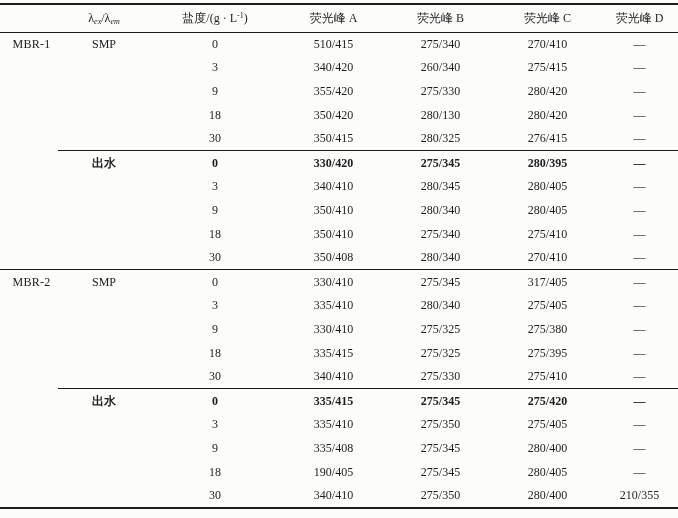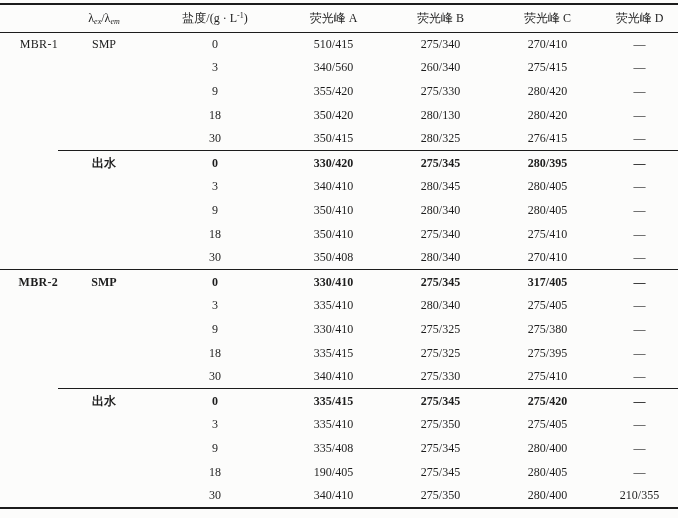--- a/index.html
+++ b/index.html
@@ -29,25 +29,25 @@
     text-align: center;
     vertical-align: middle;
     white-space: nowrap;
     overflow: hidden;
     padding: 0;
   }
   thead tr { height: 28px; }
   thead th { border-bottom: 1.5px solid #1c1c1c; }
   tbody tr { height: 23.8px; }
   td.col-group {
-    text-align: right;
+    text-align: center;
     padding-left: 5px;
     letter-spacing: 0.3px;
   }
-  tr.divider-full td { border-top: 1.5px solid #1c1c1c; font-weight: bold; }
+  tr.divider-full td { border-top: 1.5px solid #1c1c1c; }
   tr.divider-partial td:not(.col-group) { border-top: 1.5px solid #1c1c1c; font-weight: bold; }
   sub, sup { font-size: 8px; line-height: 0; }
   sub { vertical-align: -2px; font-style: italic; }
   sup { vertical-align: 4px; }
 </style>
 </head>
 <body>
 
 <table class="paper-table">
   <colgroup>
@@ -77,21 +77,21 @@
       <td>0</td>
       <td>510/415</td>
       <td>275/340</td>
       <td>270/410</td>
       <td>—</td>
     </tr>
     <tr>
       <td class="col-group"></td>
       <td></td>
       <td>3</td>
-      <td>340/560</td>
+      <td>340/420</td>
       <td>260/340</td>
       <td>275/415</td>
       <td>—</td>
     </tr>
     <tr>
       <td class="col-group"></td>
       <td></td>
       <td>9</td>
       <td>355/420</td>
       <td>275/330</td>

